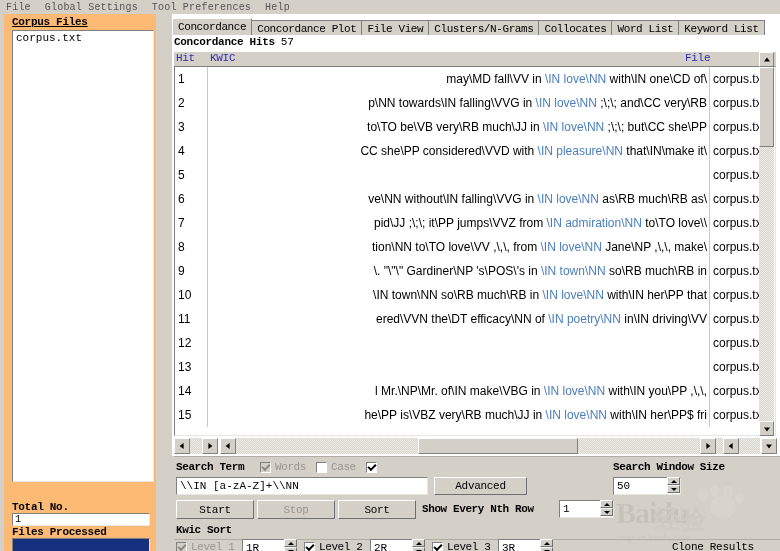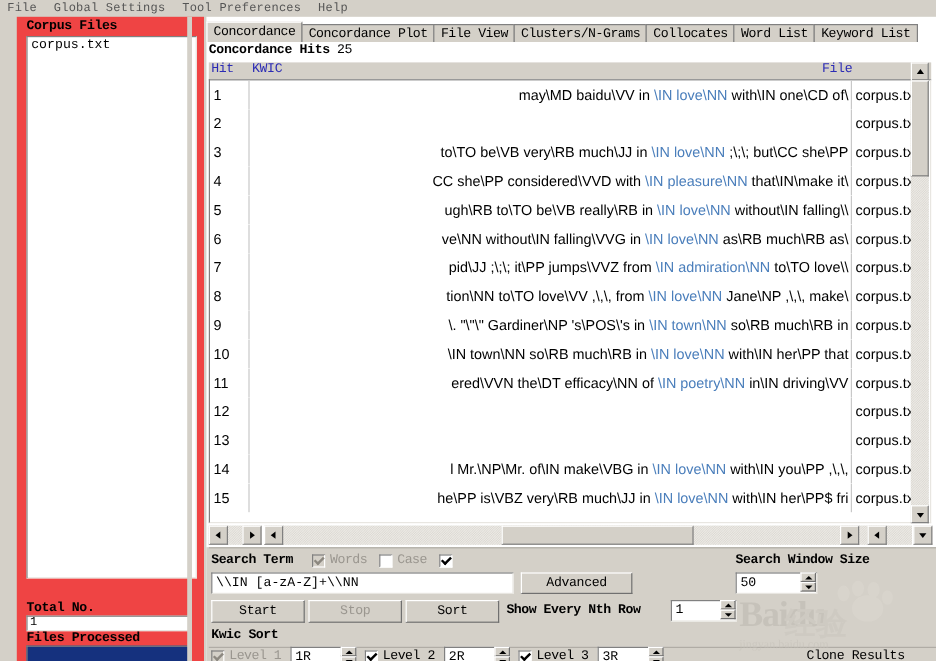--- a/index.html
+++ b/index.html
@@ -11,21 +11,21 @@
   }
   .app{position:relative;width:764px;height:551px;background:#d4d0c8;}
 
   
   .menubar{position:absolute;left:0;top:0;width:780px;height:14px;
     background:#d4d0c8;display:flex;align-items:center;padding-left:6px;
     font-family:"Liberation Mono", monospace;font-size:10px;color:#555;}
   .menubar .mi{margin-right:14px;white-space:nowrap;letter-spacing:.2px;}
 
   
-  .left{position:absolute;left:14px;top:14px;width:156px;height:537px;background:#ef4444;}
+  .left{position:absolute;left:4px;top:14px;width:156px;height:537px;background:#fdba74;text-decoration:underline;}
   .lbl-bold{font-family:"Liberation Mono", monospace;font-size:11px;font-weight:bold;
     color:#000;padding:2px 0 1px 8px;letter-spacing:-.3px;}
   .filelist{position:absolute;left:8px;top:16px;width:140px;height:450px;
     background:#fff;border:1px solid #808080;border-right-color:#e8e6e1;border-bottom-color:#e8e6e1;
     overflow:hidden;}
   .filelist .fitem{font-family:"Liberation Mono", monospace;font-size:11px;
     padding:1px 3px;color:#000;white-space:nowrap;}
   .totalbox{position:absolute;left:8px;top:487px;width:140px;}
   .tot-label{font-family:"Liberation Mono", monospace;font-size:11px;font-weight:bold;letter-spacing:-.3px;}
   .tot-field{width:138px;height:13px;background:#fff;border:1px solid #808080;
@@ -180,43 +180,46 @@
       <div class="tab active">Concordance</div>
       <div class="tab">Concordance Plot</div>
       <div class="tab">File View</div>
       <div class="tab">Clusters/N-Grams</div>
       <div class="tab">Collocates</div>
       <div class="tab">Word List</div>
       <div class="tab">Keyword List</div>
     </div>
 
     <div class="hits">
-      <b>Concordance Hits</b><span class="n">25</span>
+      <b>Concordance Hits</b><span class="n">57</span>
     </div>
 
     <div class="colhead">
       <div class="ch" style="left:2px;">Hit</div>
       <div class="ch" style="left:36px;">KWIC</div>
       <div class="ch" style="left:511px;">File</div>
     </div>
 
     <div class="results">
       <div class="rowwrap" id="rows">
           <div class="row">
             <div class="num">1</div>
             <div class="sep"></div>
             <div class="kwic">
-              <div class="inner"><span>may\MD baidu\VV in </span><span class="hl">\IN love\NN</span><span> with\IN one\CD of\</span></div>
+              <div class="inner"><span>may\MD fall\VV in </span><span class="hl">\IN love\NN</span><span> with\IN one\CD of\</span></div>
             </div>
             <div class="sep2"></div>
             <div class="file">corpus.txt</div>
           </div>
           <div class="row">
             <div class="num">2</div>
             <div class="sep"></div>
+            <div class="kwic">
+              <div class="inner"><span>p\NN towards\IN falling\VVG in </span><span class="hl">\IN love\NN</span><span> ;\;\; and\CC very\RB</span></div>
+            </div>
             <div class="sep2"></div>
             <div class="file">corpus.txt</div>
           </div>
           <div class="row">
             <div class="num">3</div>
             <div class="sep"></div>
             <div class="kwic">
               <div class="inner"><span>to\TO be\VB very\RB much\JJ in </span><span class="hl">\IN love\NN</span><span> ;\;\; but\CC she\PP </span></div>
             </div>
             <div class="sep2"></div>
@@ -227,23 +230,20 @@
             <div class="sep"></div>
             <div class="kwic">
               <div class="inner"><span>CC she\PP considered\VVD with </span><span class="hl">\IN pleasure\NN</span><span> that\IN\make it\</span></div>
             </div>
             <div class="sep2"></div>
             <div class="file">corpus.txt</div>
           </div>
           <div class="row">
             <div class="num">5</div>
             <div class="sep"></div>
-            <div class="kwic">
-              <div class="inner"><span>ugh\RB to\TO be\VB really\RB in </span><span class="hl">\IN love\NN</span><span> without\IN falling\\</span></div>
-            </div>
             <div class="sep2"></div>
             <div class="file">corpus.txt</div>
           </div>
           <div class="row">
             <div class="num">6</div>
             <div class="sep"></div>
             <div class="kwic">
               <div class="inner"><span>ve\NN without\IN falling\VVG in </span><span class="hl">\IN love\NN</span><span> as\RB much\RB as\</span></div>
             </div>
             <div class="sep2"></div>

